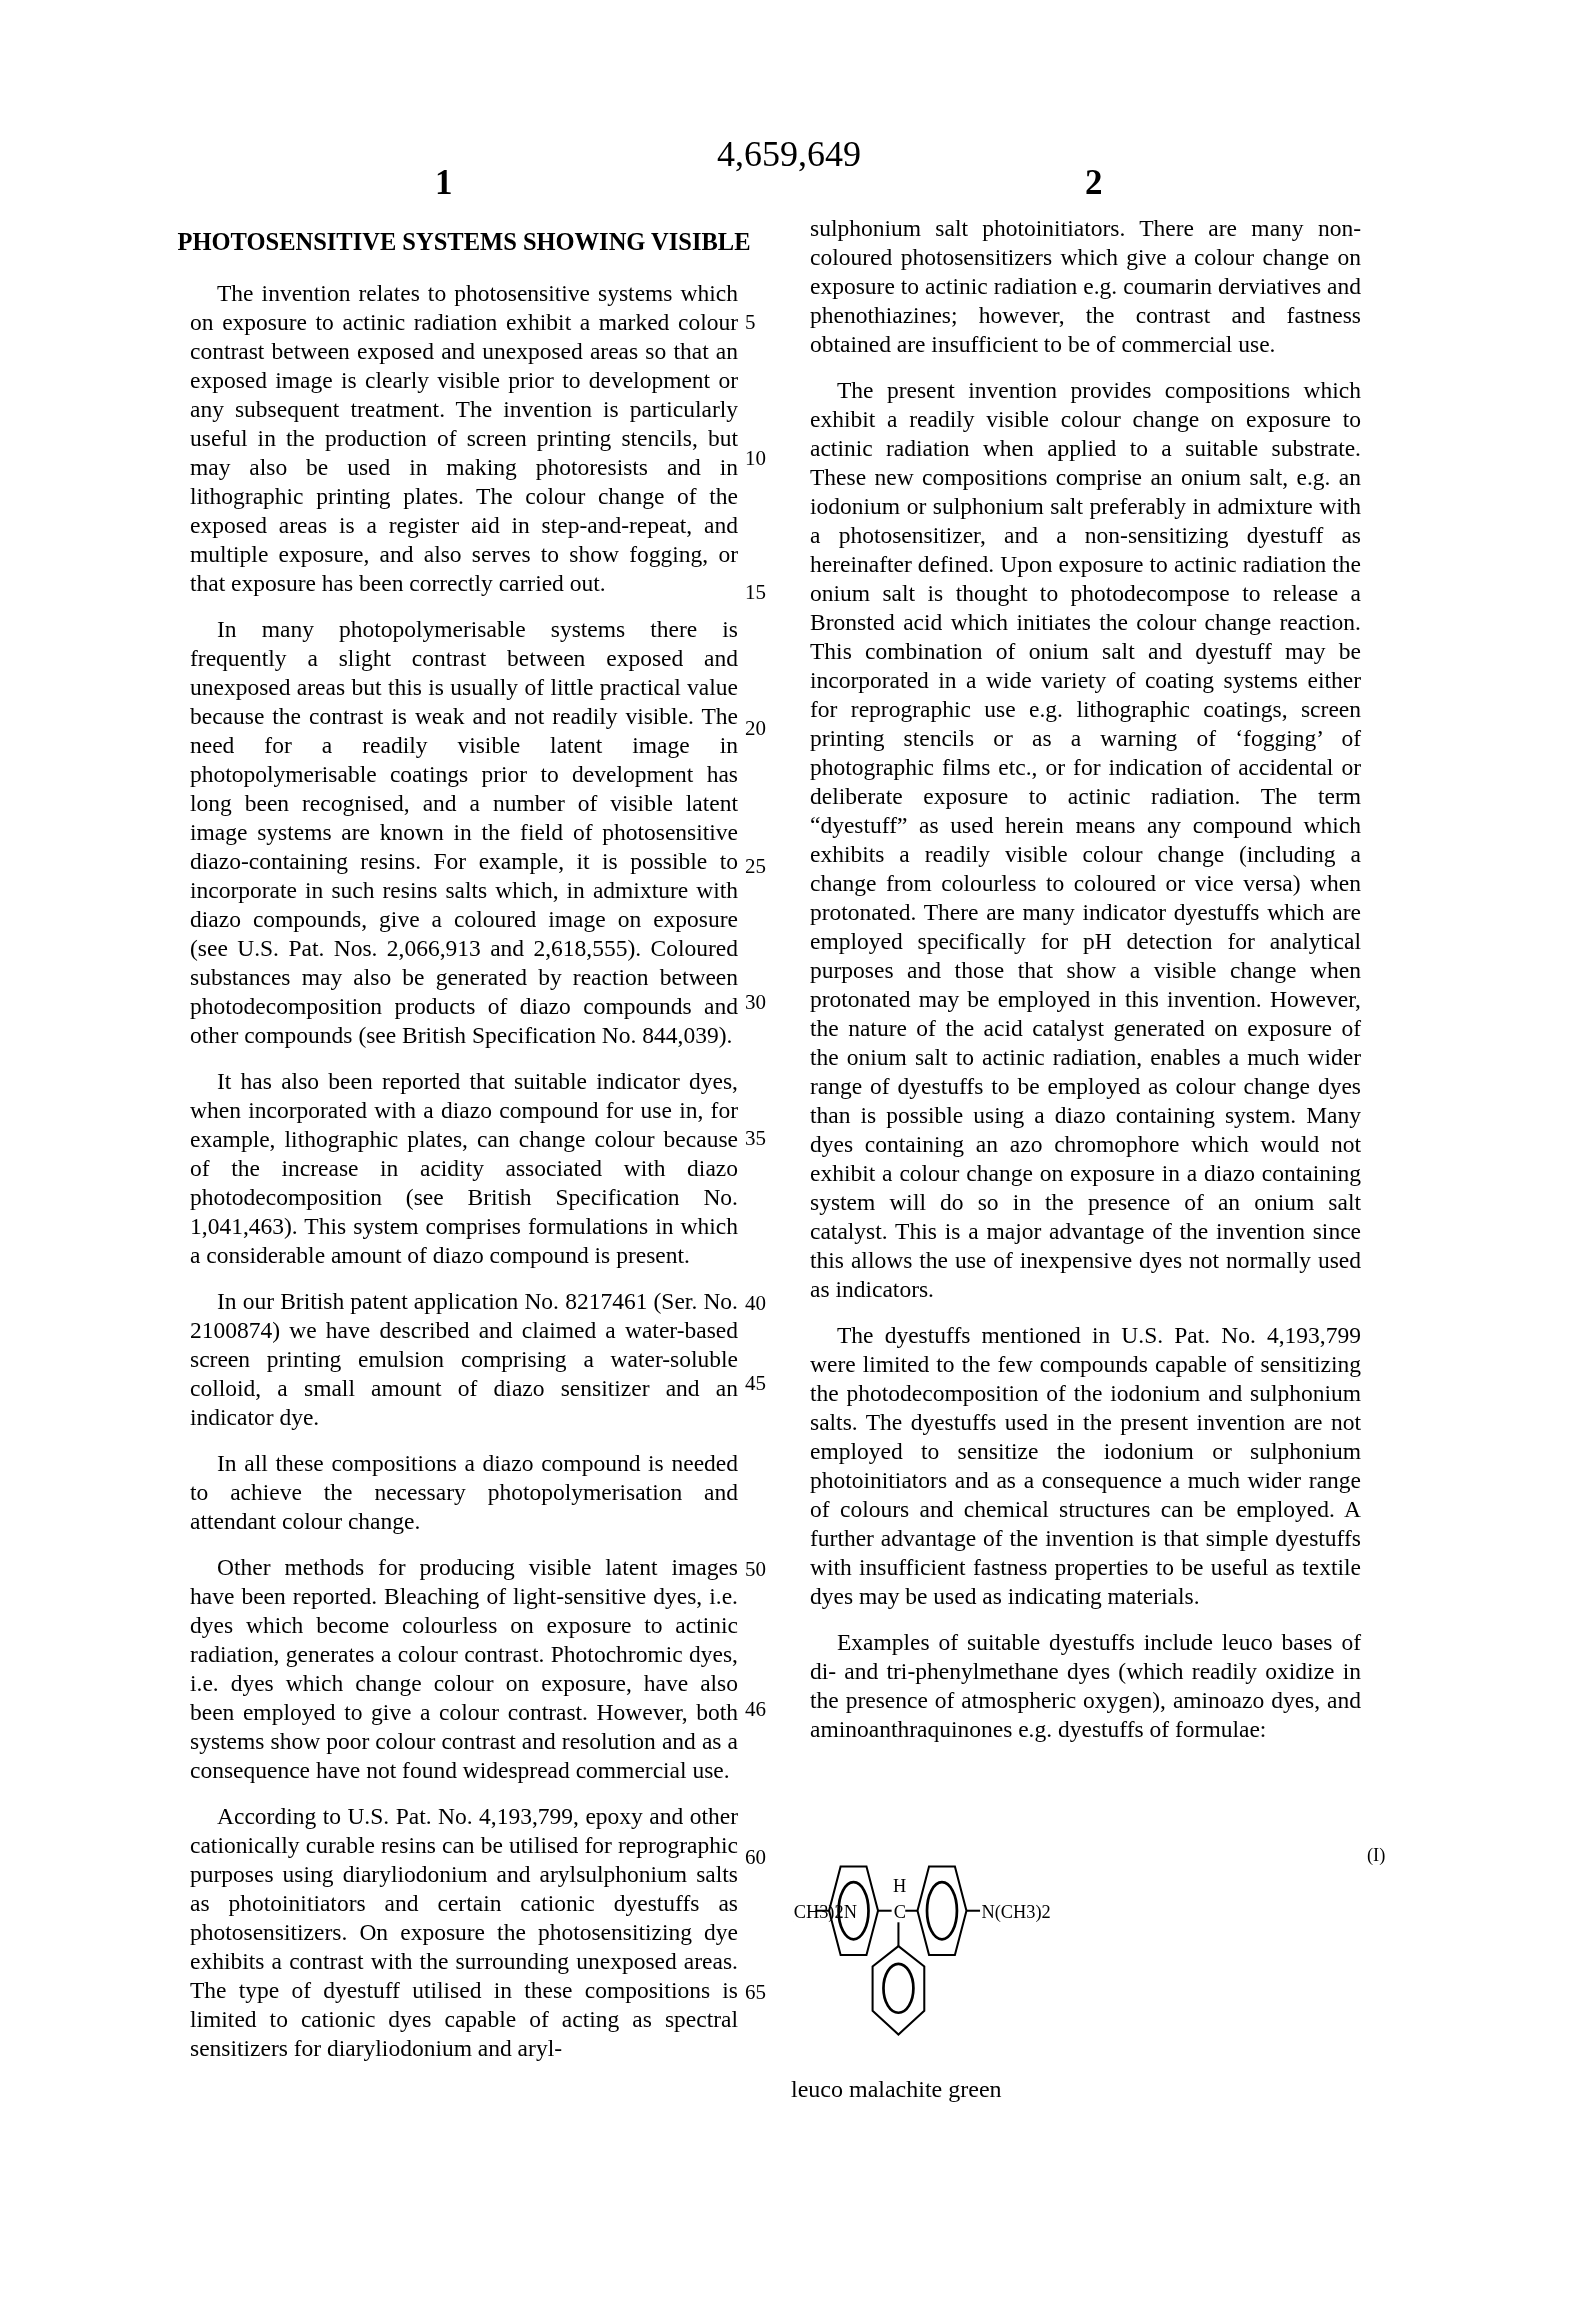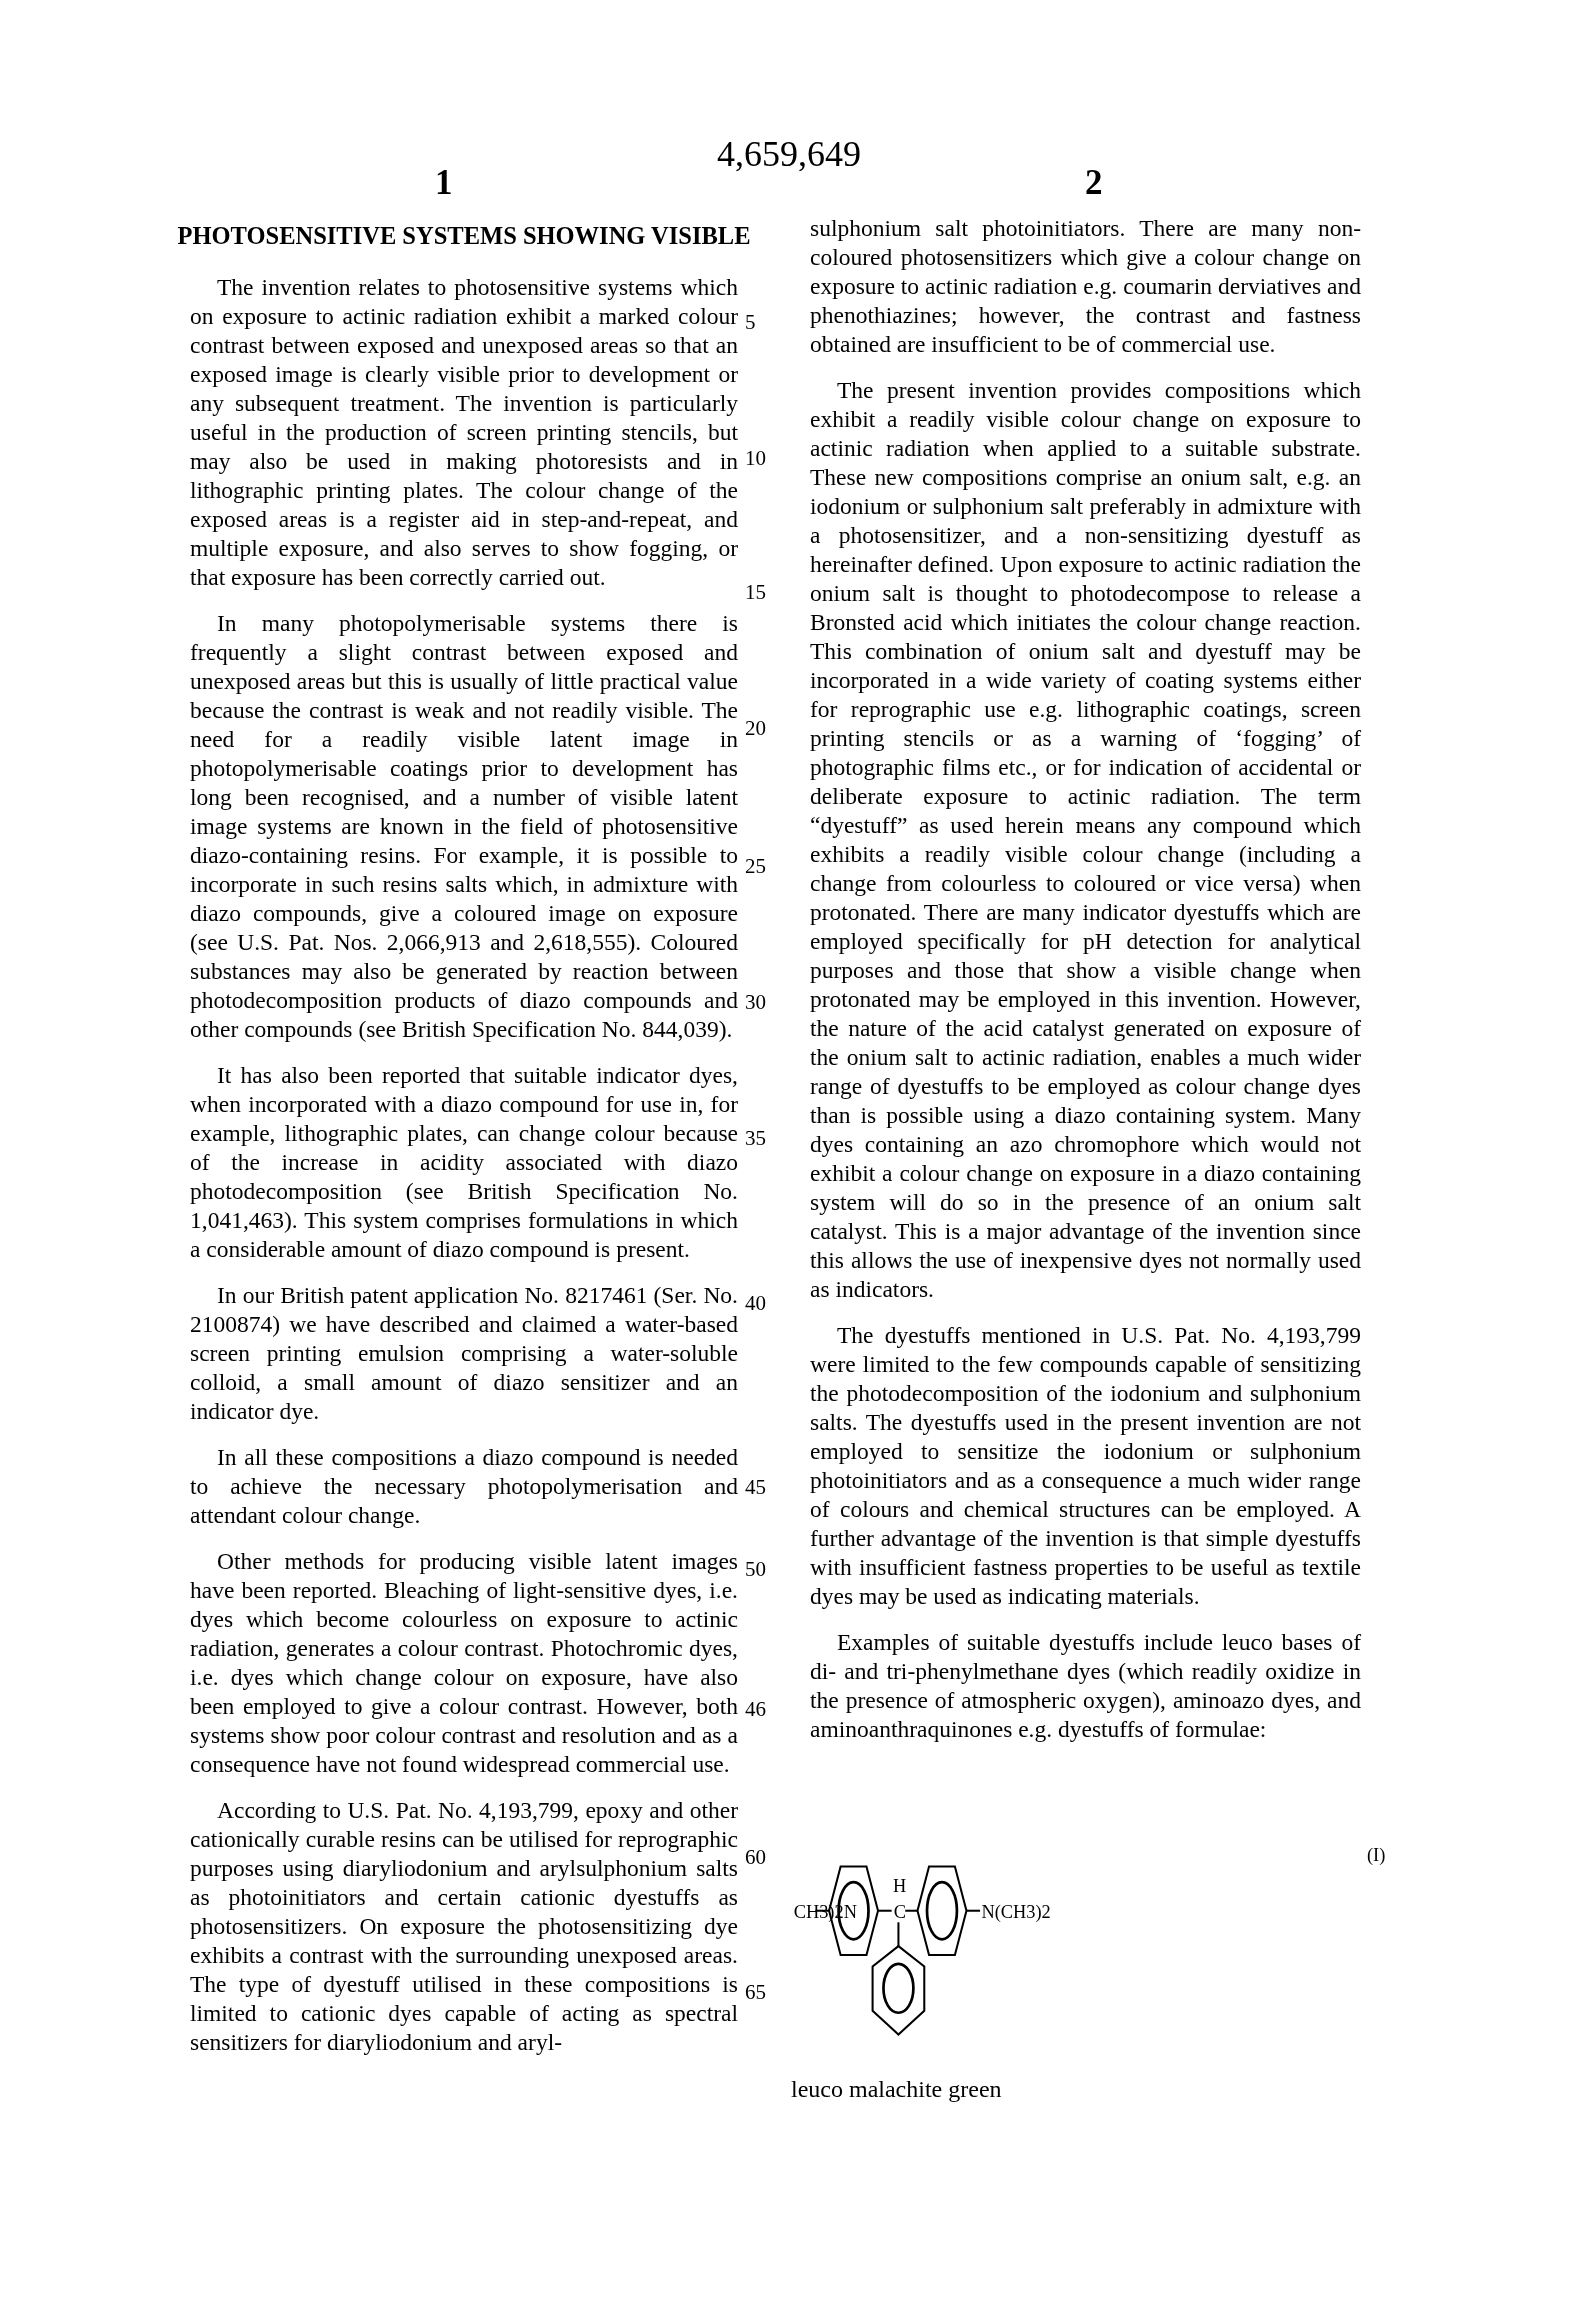--- a/index.html
+++ b/index.html
@@ -6,21 +6,21 @@
   body { width: 1578px; height: 2319px; position: relative; overflow: hidden;
          font-family: "Liberation Serif", "DejaVu Serif", serif; color: #000; }
   .patent-no { position: absolute; top: 133px; left: 0; width: 1578px; text-align: center;
                font-size: 36px; letter-spacing: 0; }
   .col-num { position: absolute; top: 163px; font-size: 35px; font-weight: bold; }
   .col-num.left { left: 435px; }
   .col-num.right { left: 1085px; }
   .col { position: absolute; top: 197px; font-size: 23.5px; line-height: 29px; text-align: justify; }
   .col.left { left: 173px; width: 582px; top: 218px; }
   .col.right { left: 793px; width: 585px; }
-  .title { text-align: center; font-weight: bold; font-size: 24.5px; line-height: 28px; margin: 4px 0 23px 0; }
+  .title { text-align: center; font-weight: bold; font-size: 24.5px; line-height: 28px; margin: 10px 0 23px 0; }
   .col p { margin: 17px; text-indent: 0; }
   .col p.ind { text-indent: 27px; }
   .col p.gap { margin-top: 9.5px; }
   .line-no { position: absolute; font-size: 21px; left: 745px; }
   .formula { position: absolute; left: 793px; top: 1837px; width: 585px; height: 225px; }
   .formula-label { position: absolute; left: 1367px; top: 1845px; font-size: 18.4px; }
   .caption { position: absolute; left: 791px; top: 2076px; font-size: 24px; }
   .formula text { font-family: "Liberation Serif", serif; }
 </style>
 </head>
@@ -51,21 +51,21 @@
 </div>
 
 <div class="line-no" style="top:310px">5</div>
 <div class="line-no" style="top:446px">10</div>
 <div class="line-no" style="top:580px">15</div>
 <div class="line-no" style="top:716px">20</div>
 <div class="line-no" style="top:854px">25</div>
 <div class="line-no" style="top:990px">30</div>
 <div class="line-no" style="top:1126px">35</div>
 <div class="line-no" style="top:1291px">40</div>
-<div class="line-no" style="top:1475px">45</div>
+<div class="line-no" style="top:1371px">45</div>
 <div class="line-no" style="top:1557px">50</div>
 <div class="line-no" style="top:1697px">46</div>
 <div class="line-no" style="top:1845px">60</div>
 <div class="line-no" style="top:1980px">65</div>
 
 <svg class="formula" viewBox="0 0 860 330">
   <g fill="none" stroke="#000" stroke-width="3">
 
     <polygon points="70,43 108,43 125,108 108,173 70,173 53,108"></polygon>
     <ellipse cx="89" cy="108" rx="22" ry="42" stroke-width="4"></ellipse>

